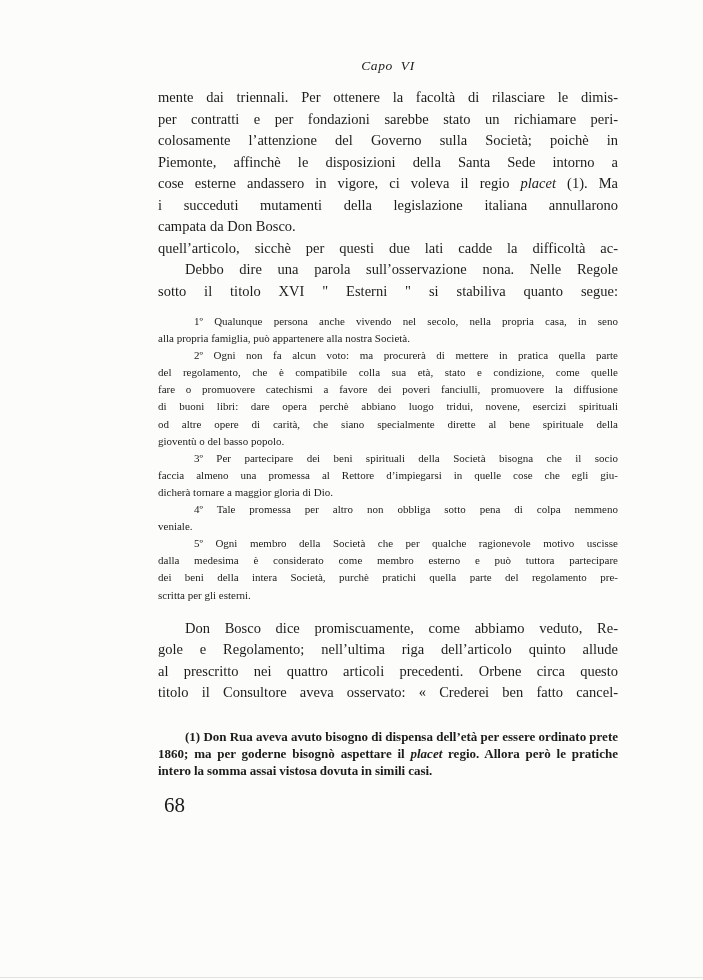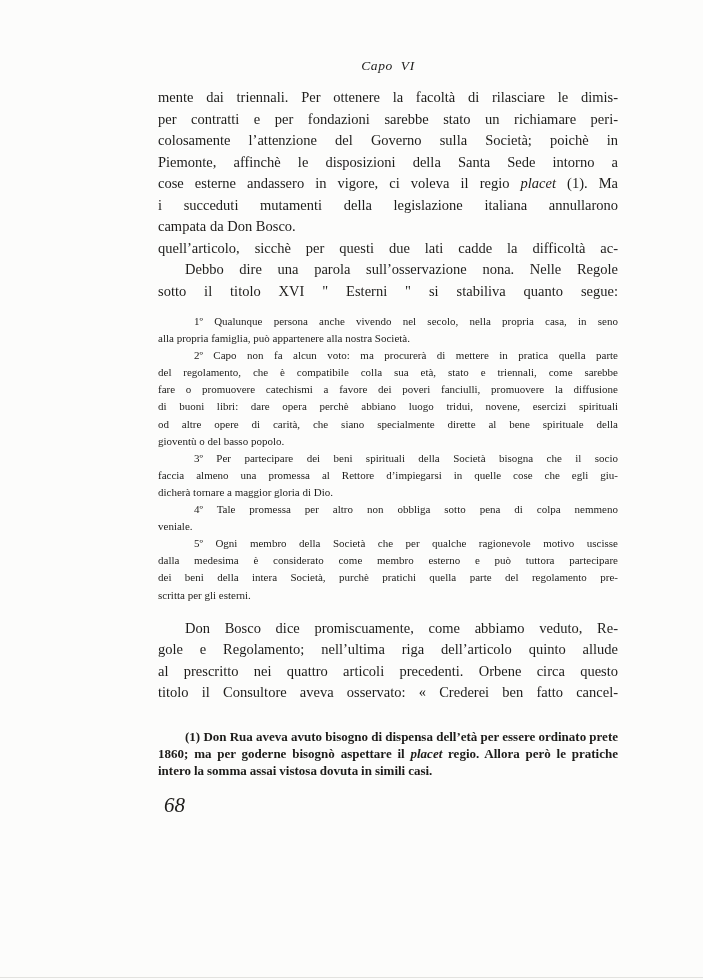--- a/index.html
+++ b/index.html
@@ -47,21 +47,20 @@
     word-spacing:-0.3px;
     font-weight:bold;
   }
   .footnote .line{height:17px;}
   .footnote .line:first-child{text-indent:27px;}
   .page-number{
     font-size:21px;
     margin-top:14px;
     text-indent:6px;
     text-align:left;
-    font-style:italic;
   }
   .scan-edge-bottom{
     position:absolute;
     left:0;bottom:2px;
     width:100%;height:1px;
     background:#e2e2df;
   }
 </style>
 </head>
 <body>
@@ -85,22 +84,22 @@
       <div class="line">Debbo dire una parola sull’osservazione nona. Nelle Regole</div>
       <div class="line">sotto il titolo XVI " Esterni " si stabiliva quanto segue:</div>
     </div>
 
   <div class="excerpt">
     <div class="quote-item">
         <div class="line">1º Qualunque persona anche vivendo nel secolo, nella propria casa, in seno</div>
         <div class="line last">alla propria famiglia, può appartenere alla nostra Società.</div>
       </div>
     <div class="quote-item">
-        <div class="line">2º Capo non fa alcun voto: ma procurerà di mettere in pratica quella parte</div>
-        <div class="line">del regolamento, che è compatibile colla sua età, stato e triennali, come sarebbe</div>
+        <div class="line">2º Ogni non fa alcun voto: ma procurerà di mettere in pratica quella parte</div>
+        <div class="line">del regolamento, che è compatibile colla sua età, stato e condizione, come quelle</div>
         <div class="line">fare o promuovere catechismi a favore dei poveri fanciulli, promuovere la diffusione</div>
         <div class="line">di buoni libri: dare opera perchè abbiano luogo tridui, novene, esercizi spirituali</div>
         <div class="line">od altre opere di carità, che siano specialmente dirette al bene spirituale della</div>
         <div class="line last">gioventù o del basso popolo.</div>
       </div>
     <div class="quote-item">
         <div class="line">3º Per partecipare dei beni spirituali della Società bisogna che il socio</div>
         <div class="line">faccia almeno una promessa al Rettore d’impiegarsi in quelle cose che egli giu-</div>
         <div class="line last">dicherà tornare a maggior gloria di Dio.</div>
       </div>

